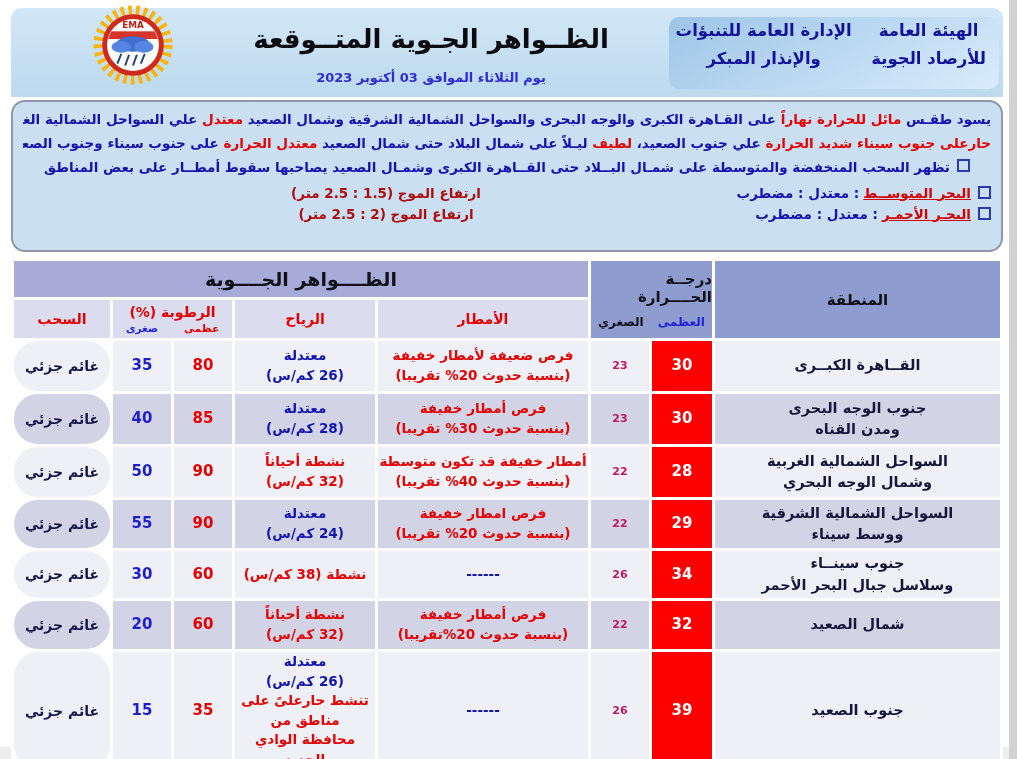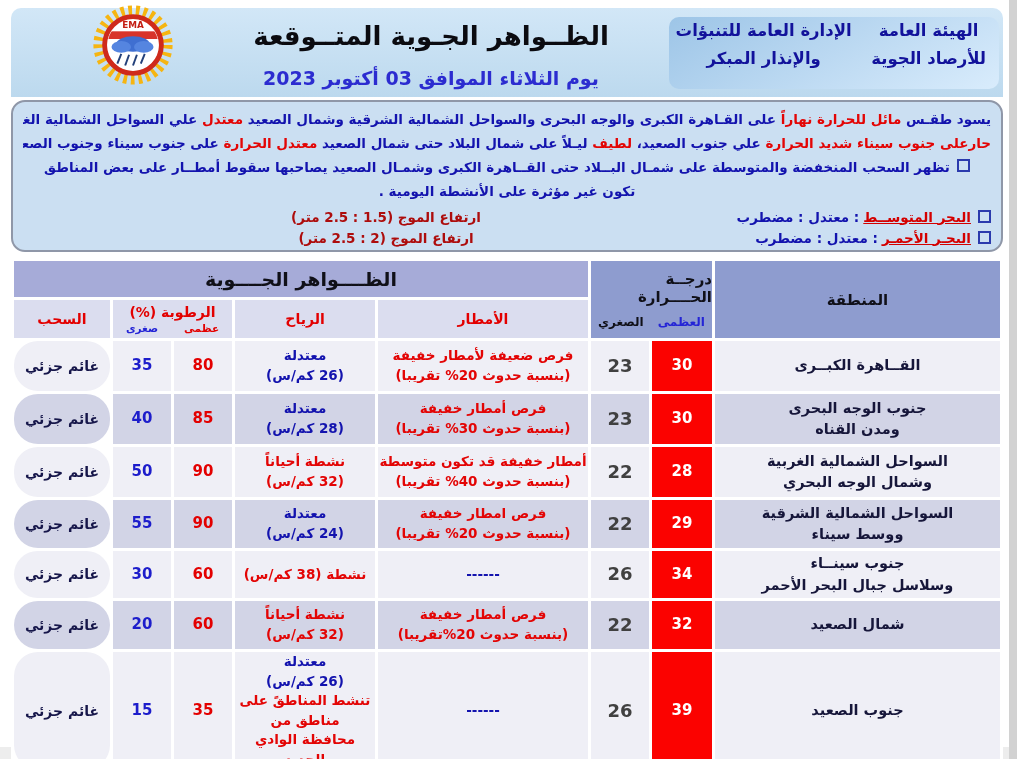--- a/index.html
+++ b/index.html
@@ -18,21 +18,21 @@
     border-radius:10px 10px 0 0;display:flex;align-items:center;
   }
   .org-box{
     width:330px;height:72px;margin:6px 4px 6px 0;
     background:linear-gradient(150deg,#9dc5e7,#d9ecfc);
     border-radius:10px;display:flex;flex-direction:row;justify-content:center;
     text-align:center;color:#12129b;font-size:16.5px;line-height:1.75;
   }
   .title-block{flex:1;text-align:center;padding-top:4px;}
   .main-title{font-size:26px;color:#0b0b10;}
-  .date-line{font-size:19px;color:#2c2cd0;margin-top:16px;}
+  .date-line{font-size:13px;color:#2c2cd0;margin-top:16px;}
   .logo-wrap{width:120px;height:104px;margin-left:62px;flex:0 0 auto;}
 
   
   .forecast-box{
     margin-top:3px;height:152px;box-sizing:border-box;
     border:2px solid #8f97a8;border-radius:14px;background:#cbdff2;
     padding:5px 10px 4px 10px;font-size:13.5px;color:#1313ae;
   }
   .fc-line{line-height:24px;white-space:nowrap;overflow:hidden;text-align:center;}
   .fc-center{text-align:center;}
@@ -62,21 +62,21 @@
   .tmax-lab{color:#2424d6;}
   .tmin-lab{color:#101018;}
   .sub-th{background:#dbddef;color:#e30000;font-size:14px;height:38px;}
   .hum-sub{display:flex;justify-content:space-around;font-size:10.5px;margin-top:2px;}
   .hmax-lab{color:#e30000;}
   .hmin-lab{color:#2424d6;}
   .row-odd td{background:#efeff6;}
   .row-even td{background:#d2d4e6;}
   .fc td{font-size:13.5px;line-height:1.45;}
   td.tmax-cell{background:#fb0200 !important;color:#ffffff;font-size:15px;}
-  td.tmin-cell{color:#404040;font-size:18px;}
+  td.tmin-cell{color:#be185d;font-size:11px;}
   td.region-cell{color:#16163a;font-size:14.5px;}
   td.hmax-cell{color:#e30000;font-size:15px;}
   td.hmin-cell{color:#1d1dcb;font-size:15px;}
   td.clouds-cell{color:#16164a;font-size:14px;border-radius:24px;}
 </style>
 </head>
 <body>
 
 <div class="page">
   <div class="right-strip"></div>
@@ -117,21 +117,20 @@
           </g>
           <text x="60" y="28" text-anchor="middle" font-size="9" fill="#c42015" font-weight="bold">EMA</text>
         </svg>
       </div>
     </div>
 
     <div class="forecast-box">
       <div class="fc-line"><span class="seg-blue">يسود طقـس </span><span class="seg-red">مائل للحرارة نهاراً </span><span class="seg-blue">على القـاهرة الكبرى والوجه البحرى والسواحل الشمالية الشرقية وشمال الصعيد </span><span class="seg-red">معتدل </span><span class="seg-blue">علي السواحل الشمالية الغربية</span></div>
       <div class="fc-line"><span class="seg-red">حارعلى جنوب سيناء </span><span class="seg-red">شديد الحرارة </span><span class="seg-blue">علي جنوب الصعيد، </span><span class="seg-red">لطيف </span><span class="seg-blue">ليـلاً على شمال البلاد حتى شمال الصعيد </span><span class="seg-red">معتدل الحرارة </span><span class="seg-blue">على جنوب سيناء وجنوب الصعيد.</span></div>
       <div class="fc-line"><span class="checkbox"></span><span class="seg-blue">تظهر السحب المنخفضة والمتوسطة على شمـال البــلاد حتى القــاهرة الكبرى وشمـال الصعيد يصاحبها سقوط أمطــار على بعض المناطق</span></div>
-      <div class="fc-line fc-center seg-blue">تكون غير مؤثرة على الأنشطة اليومية .</div>
       <div class="sea-rows">
           <div class="sea-row">
             <div class="sea-entry">
               <span class="checkbox"></span>
               <span class="sea-name">البحر المتوســط</span>
               <span class="sea-state">:  معتدل : مضطرب</span>
             </div>
             <div class="wave">ارتفاع الموج  (1.5 : 2.5 متر)</div>
           </div>
           <div class="sea-row">
@@ -297,21 +296,21 @@
               <div>جنوب الصعيد</div>
             </td>
             <td class="tmax-cell">39</td>
             <td class="tmin-cell">26</td>
             <td class="rain-cell">
               <div class="seg-blue">------</div>
             </td>
             <td class="wind-cell">
               <div class="seg-blue">معتدلة</div>
               <div class="seg-blue">(26 كم/س)</div>
-              <div class="seg-red">تنشط المناطقً على مناطق من</div>
+              <div class="seg-red">تنشط حارعلىً على مناطق من</div>
               <div class="seg-red">محافظة الوادي الجديد</div>
             </td>
             <td class="hmax-cell">35</td>
             <td class="hmin-cell">15</td>
             <td class="clouds-cell">غائم جزئي</td>
           </tr>
         </tbody>
     </table>
 
   </div>

